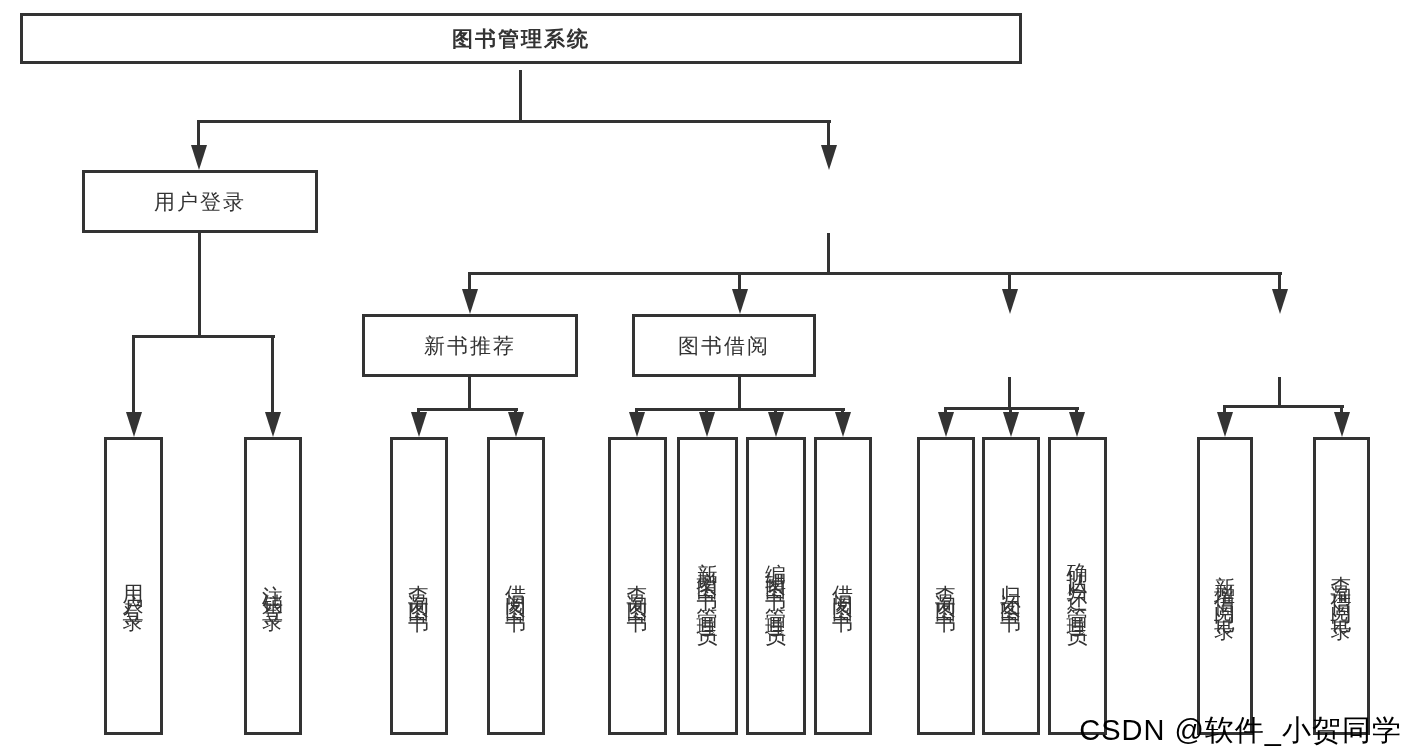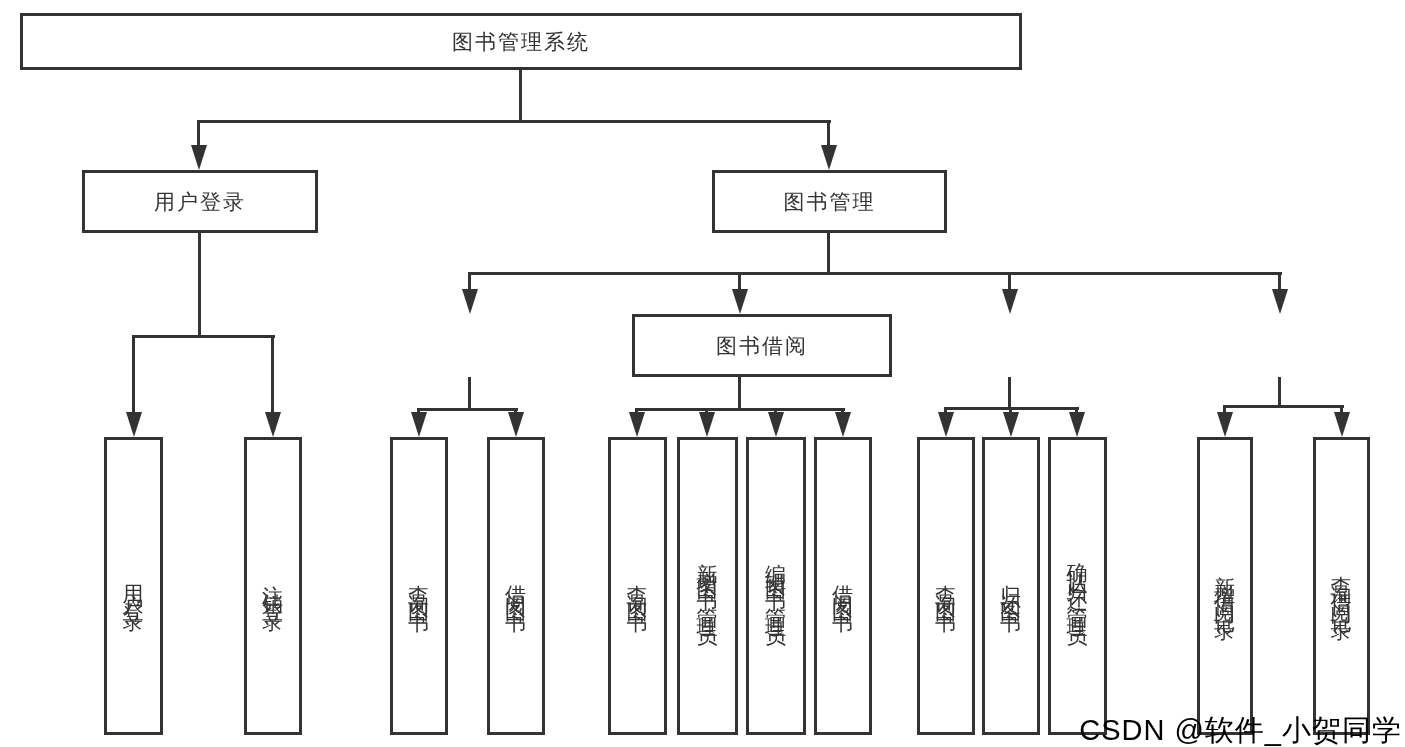--- a/index.html
+++ b/index.html
@@ -26,57 +26,57 @@
   .watermark {
     position:absolute; top:711px; right:3px; font-size:29px; letter-spacing:1px;
     color:#000000; white-space:nowrap;
   }
 </style>
 </head>
 <body>
 
 <div class="canvas">
 
-  <div class="box h" style="left:20px; top:13px; width:1002px; height:57px;">
+  <div class="box h" style="left:20px; top:13px; width:1002px; height:51px;font-weight:bold;">
     <span>图书管理系统</span>
   </div>
 
   <div class="vline" style="left:519px; top:70px; height:52px;"></div>
   <div class="hline" style="left:198px; top:120px; width:633px;"></div>
   <div class="vline" style="left:197px; top:120px; height:32px;"></div>
   <div class="arrow" style="left:191px; top:145px;"></div>
   <div class="vline" style="left:827px; top:120px; height:32px;"></div>
   <div class="arrow" style="left:821px; top:145px;"></div>
 
   <div class="box h" style="left:82px; top:170px; width:236px; height:63px;">
     <span>用户登录</span>
-  </div>
-  <div class="box h" style="left:712px; top:170px; width:235px; height:63px;">
-    <span>图书管理</span>
   </div>
 
   <div class="vline" style="left:198px; top:233px; height:104px;"></div>
   <div class="hline" style="left:132px; top:335px; width:143px;"></div>
   <div class="vline" style="left:132px; top:335px; height:81px;"></div>
   <div class="arrow" style="left:126px; top:412px;"></div>
   <div class="vline" style="left:271px; top:335px; height:81px;"></div>
   <div class="arrow" style="left:265px; top:412px;"></div>
 
   <div class="vline" style="left:827px; top:233px; height:41px;"></div>
   <div class="hline" style="left:469px; top:272px; width:813px;"></div>
   <div class="vline" style="left:468px; top:272px; height:24px;"></div>
   <div class="arrow" style="left:462px; top:289px;"></div>
   <div class="vline" style="left:738px; top:272px; height:24px;"></div>
   <div class="arrow" style="left:732px; top:289px;"></div>
   <div class="vline" style="left:1008px; top:272px; height:24px;"></div>
   <div class="arrow" style="left:1002px; top:289px;"></div>
   <div class="vline" style="left:1278px; top:272px; height:24px;"></div>
   <div class="arrow" style="left:1272px; top:289px;"></div>
 
-  <div class="box h" style="left:632px; top:314px; width:260px; height:63px;">
+  <div class="box h" style="left:362px; top:314px; width:216px; height:63px;">
+    <span>新书推荐</span>
+  </div>
+  <div class="box h" style="left:632px; top:314px; width:184px; height:63px;">
     <span>图书借阅</span>
   </div>
 
   <div class="vline" style="left:468px; top:377px; height:33px;"></div>
   <div class="hline" style="left:417px; top:408px; width:101px;"></div>
   <div class="vline" style="left:417px; top:408px; height:9px;"></div>
   <div class="arrow" style="left:411px; top:412px;"></div>
   <div class="vline" style="left:514px; top:408px; height:9px;"></div>
   <div class="arrow" style="left:508px; top:412px;"></div>
 

